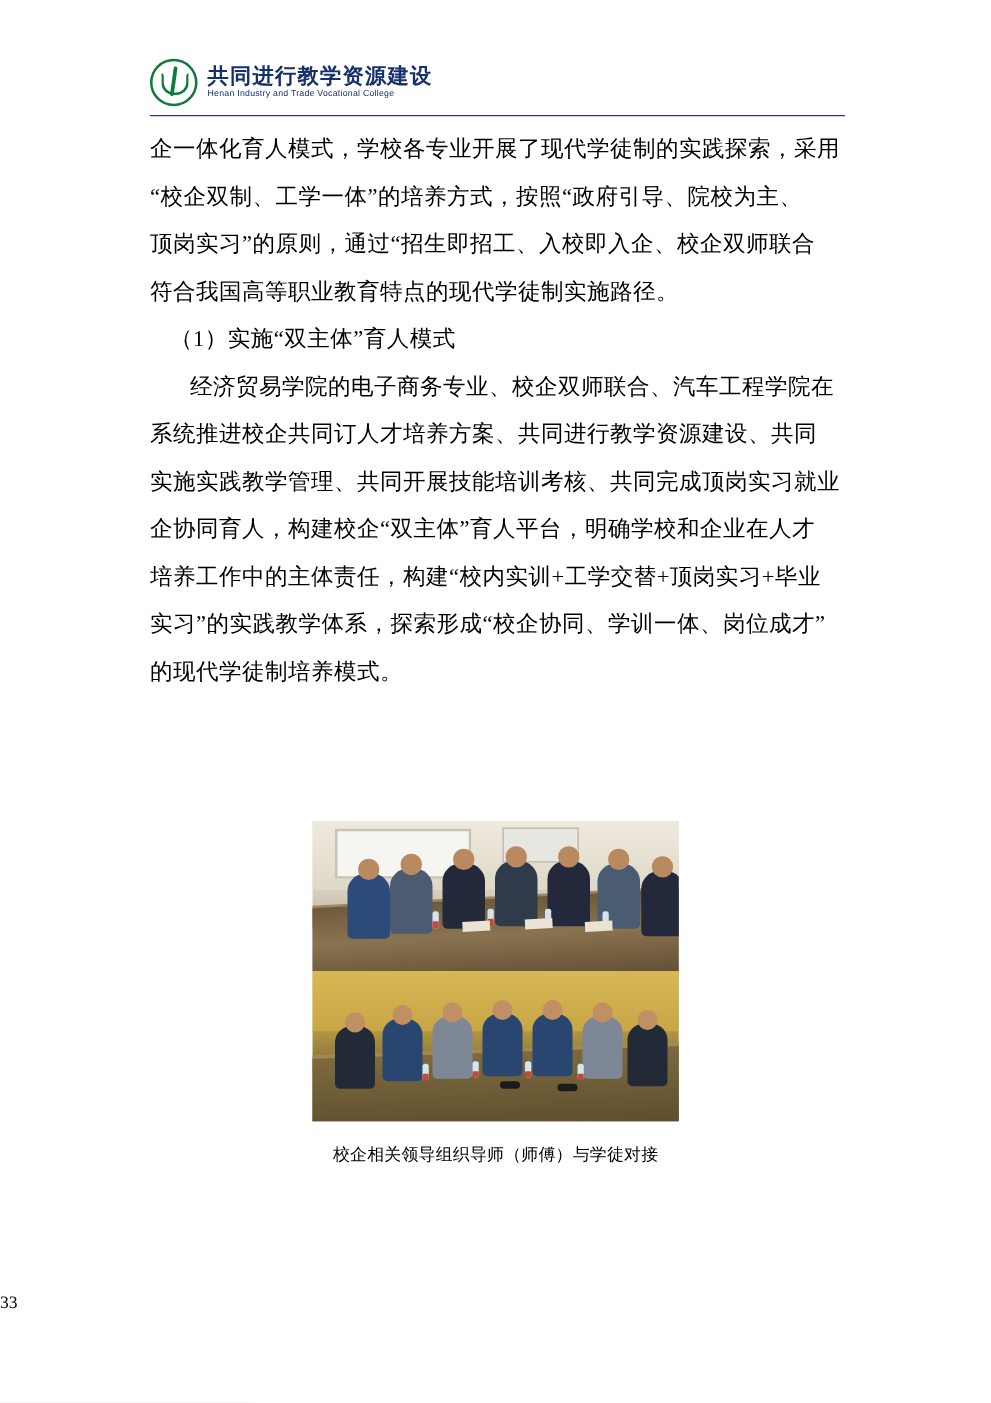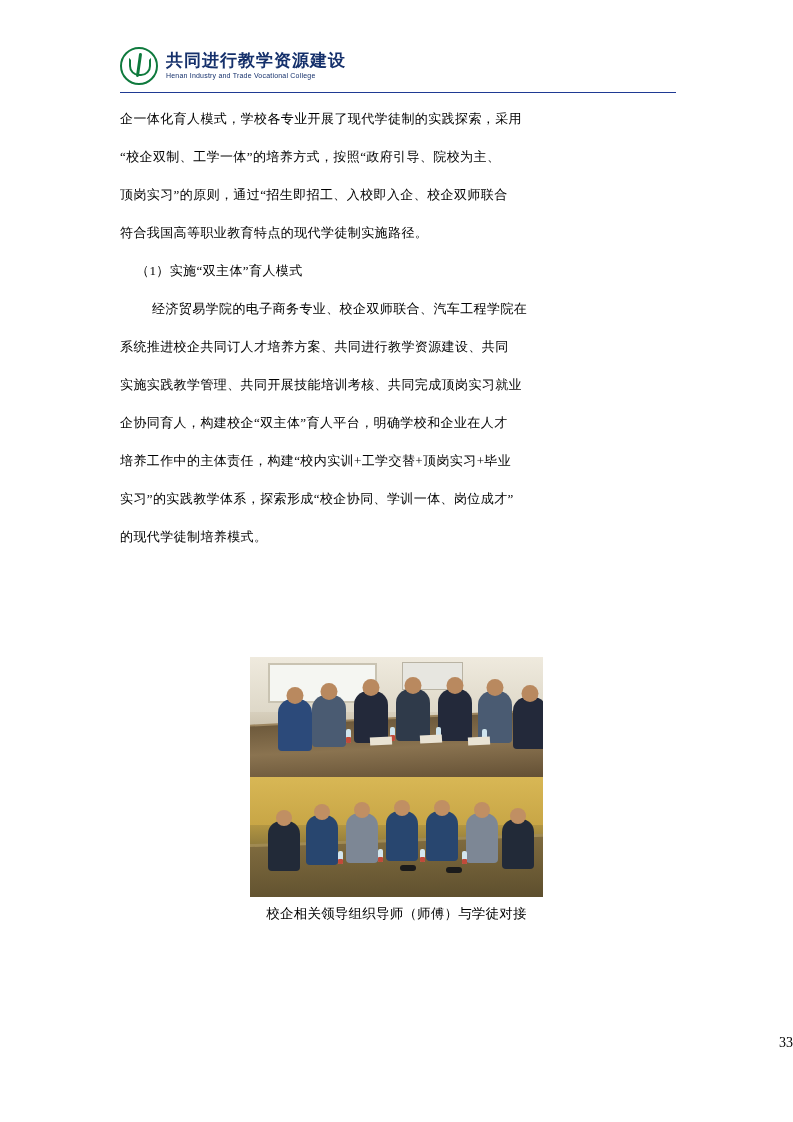--- a/index.html
+++ b/index.html
@@ -88,21 +88,21 @@
 
   
   .content {
     position: absolute;
     left: 120px;
     top: 100px;
     width: 556px;
   }
   p.body-line {
     margin: 0;
-    font-size: 13px;
+    font-size: 18px;
     line-height: 38px;
     text-align: justify;
     text-justify: inter-ideograph;
     letter-spacing: 0.4px;
     white-space: pre;
   }
 
   
   .figure {
     position: absolute;
@@ -217,42 +217,42 @@
     content: "";
     position: absolute; left: 0; bottom: 0; width: 5px; height: 5px;
     background: #c14a3a; border-radius: 1px;
   }
   .p2-mic {
     position: absolute; width: 16px; height: 6px;
     background: #1b1b1b; border-radius: 3px;
   }
 
   .caption {
-    margin-top: 6px;
+    margin-top: 16px;
     font-size: 13.5px;
     text-align: center;
     line-height: 22px;
     letter-spacing: 0.2px;
   }
 
   
   .after-figure {
     position: absolute;
     left: 120px;
     top: 930px;
     width: 556px;
   }
 
   
   .page-number {
     position: absolute;
     left: 0;
     top: 1035px;
     width: 793px;
-    text-align: right;
+    text-align: left;
     font-size: 14px;
     font-family: "Liberation Serif", "DejaVu Serif", serif;
   }
 </style>
 </head>
 <body>
 
 <div class="page">
 
   <div class="header">

